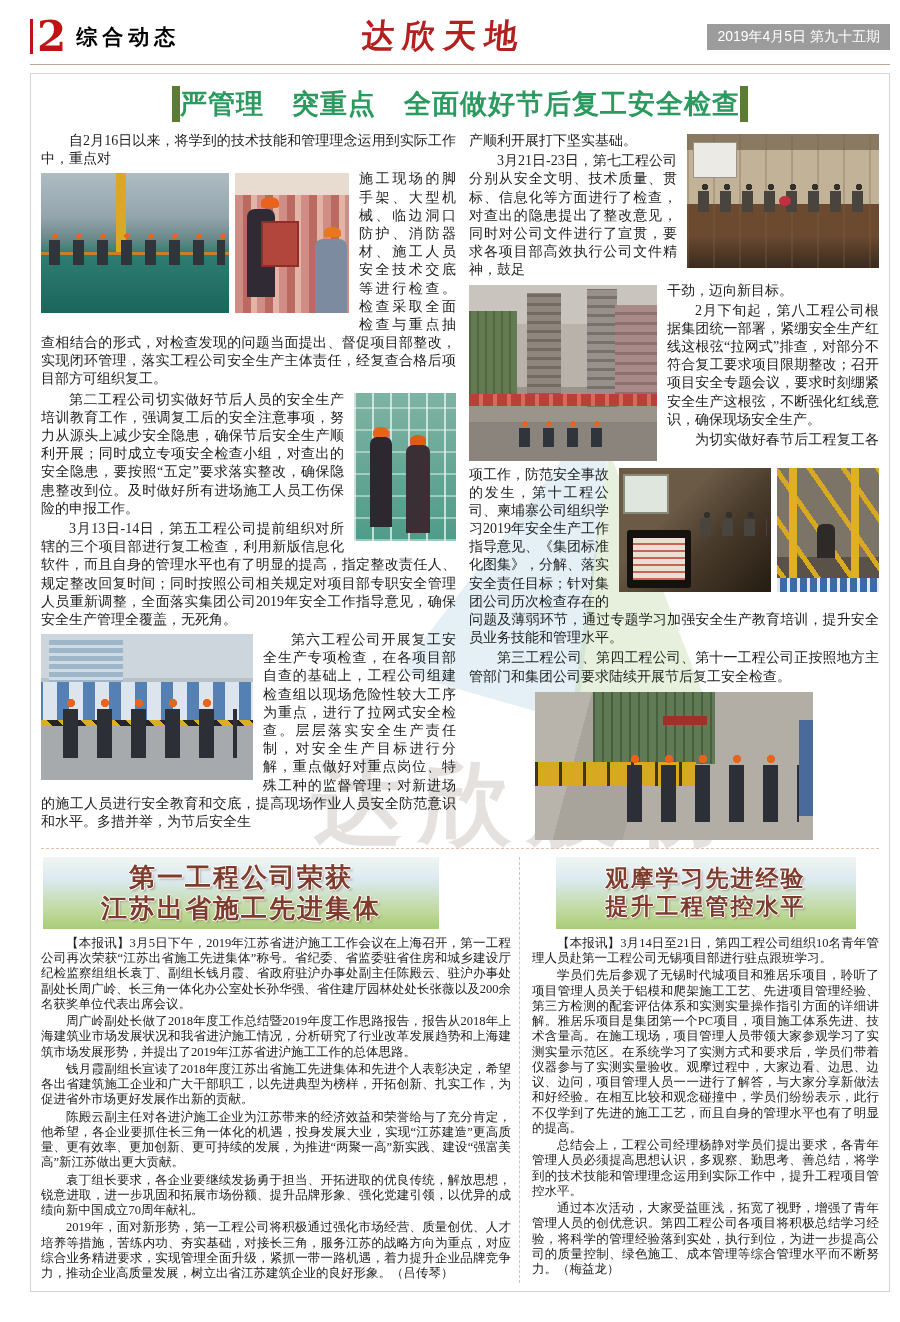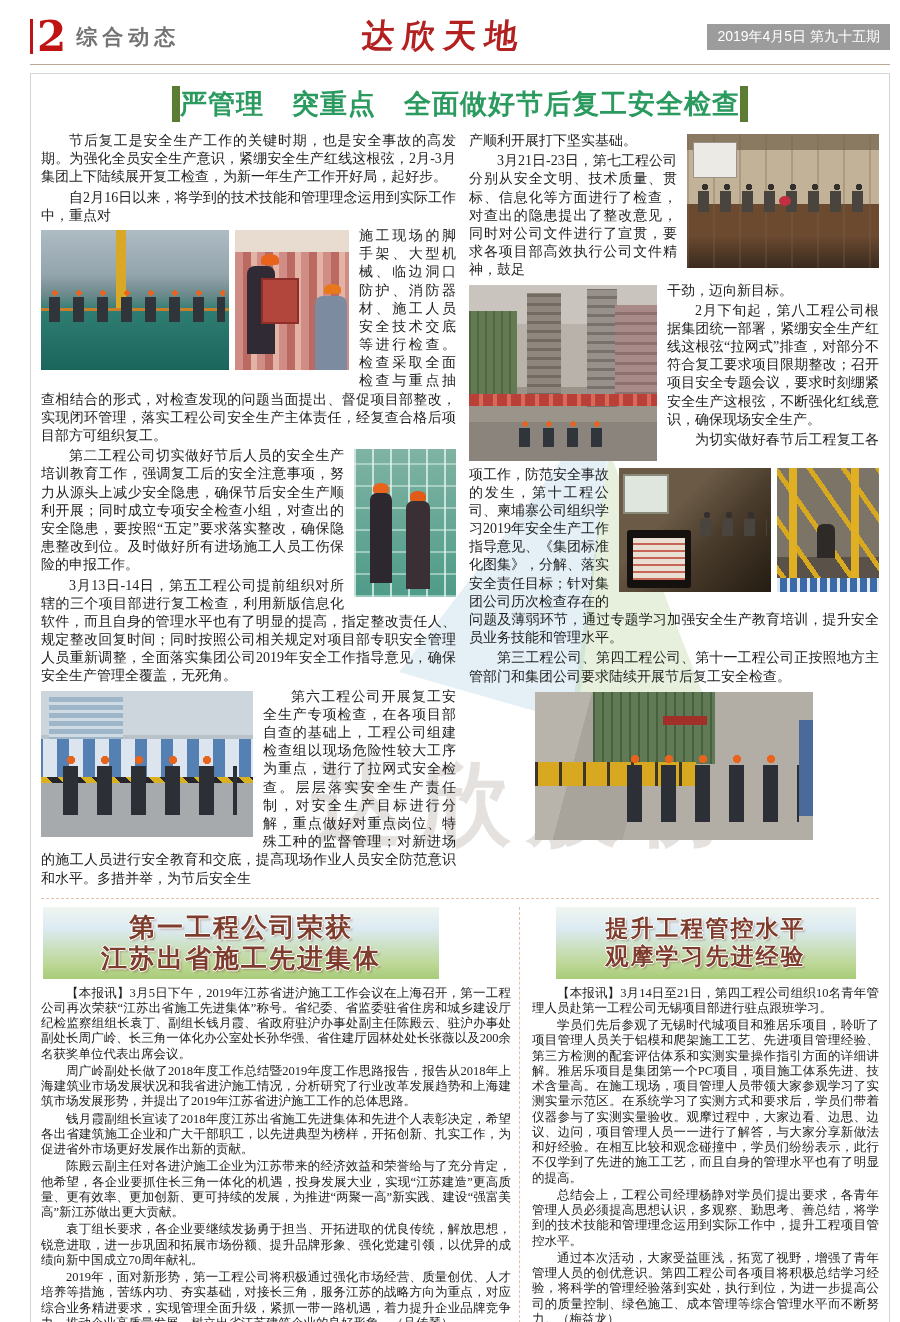--- a/index.html
+++ b/index.html
@@ -13,21 +13,21 @@
   
   .hdr {
     margin: 14px 10px 0 30px; display: flex; align-items: center;
     border-bottom: 1px solid #b9a896; padding-bottom: 5px; position: relative;
   }
   .pagenum {
     font-family: "DejaVu Serif", serif; font-weight: bold;
     font-size: 42px; line-height: .85; color: #c01414;
     border-left: 3px solid #c01414; padding-left: 4px;
   }
-  .section-title { font-size: 21px; font-weight: bold; color:#737373; letter-spacing: 5px; margin-left: 10px; }
+  .section-title { font-size: 21px; font-weight: bold; color:#000000; letter-spacing: 5px; margin-left: 10px; }
   .brand {
     flex: 1; text-align: center; font-family: "DejaVu Serif", serif;
     font-size: 33px; font-weight: bold; color: #b32020;
     transform: skewX(-5deg); letter-spacing: 8px;
   }
   .issue-box {
     background: #9c9c9c; color: #fff; font-family: "Liberation Sans", sans-serif;
     font-size: 14px; padding: 4px 10px; white-space: nowrap;
   }
 
@@ -230,21 +230,20 @@
 
     <div class="headline-row">
       <span class="hbar"></span>
       <span class="headline">严管理　突重点　全面做好节后复工安全检查</span>
       <span class="hbar"></span>
     </div>
 
     <div class="cols">
 
       <div class="col-l">
-        <p class="ind">节后复工是安全生产工作的关键时期，也是安全事故的高发期。为强化全员安全生产意识，紧绷安全生产红线这根弦，2月-3月集团上下陆续展开复工检查，为新一年生产工作开好局，起好步。</p>
         <p class="ind">自2月16日以来，将学到的技术技能和管理理念运用到实际工作中，重点对</p>
         <div class="pair fl">
           <div class="photo" id="ph-site">
             <div class="crane"></div>
             <div class="rail"></div>
             <div class="crew"></div>
           </div>
           <div class="photo" id="ph-box">
             <div class="fig1"></div>
             <div class="helm1"></div>
@@ -325,22 +324,22 @@
         <p>钱月霞副组长宣读了2018年度江苏出省施工先进集体和先进个人表彰决定，希望各出省建筑施工企业和广大干部职工，以先进典型为榜样，开拓创新、扎实工作，为促进省外市场更好发展作出新的贡献。</p>
         <p>陈殿云副主任对各进沪施工企业为江苏带来的经济效益和荣誉给与了充分肯定，他希望，各企业要抓住长三角一体化的机遇，投身发展大业，实现“江苏建造”更高质量、更有效率、更加创新、更可持续的发展，为推进“两聚一高”新实践、建设“强富美高”新江苏做出更大贡献。</p>
         <p>袁丁组长要求，各企业要继续发扬勇于担当、开拓进取的优良传统，解放思想，锐意进取，进一步巩固和拓展市场份额、提升品牌形象、强化党建引领，以优异的成绩向新中国成立70周年献礼。</p>
         <p>2019年，面对新形势，第一工程公司将积极通过强化市场经营、质量创优、人才培养等措施，苦练内功、夯实基础，对接长三角，服务江苏的战略方向为重点，对应综合业务精进要求，实现管理全面升级，紧抓一带一路机遇，着力提升企业品牌竞争力，推动企业高质量发展，树立出省江苏建筑企业的良好形象。（吕传琴）</p>
       </div>
 
       <div class="b-div"></div>
 
       <div class="b-right">
         <div class="hd-box right-box">
+          <div class="hd-line">观摩学习先进经验</div>
           <div class="hd-line">提升工程管控水平</div>
-          <div class="hd-line">观摩学习先进经验</div>
         </div>
         <p>【本报讯】3月14日至21日，第四工程公司组织10名青年管理人员赴第一工程公司无锡项目部进行驻点跟班学习。</p>
         <p>学员们先后参观了无锡时代城项目和雅居乐项目，聆听了项目管理人员关于铝模和爬架施工工艺、先进项目管理经验、第三方检测的配套评估体系和实测实量操作指引方面的详细讲解。雅居乐项目是集团第一个PC项目，项目施工体系先进、技术含量高。在施工现场，项目管理人员带领大家参观学习了实测实量示范区。在系统学习了实测方式和要求后，学员们带着仪器参与了实测实量验收。观摩过程中，大家边看、边思、边议、边问，项目管理人员一一进行了解答，与大家分享新做法和好经验。在相互比较和观念碰撞中，学员们纷纷表示，此行不仅学到了先进的施工工艺，而且自身的管理水平也有了明显的提高。</p>
         <p>总结会上，工程公司经理杨静对学员们提出要求，各青年管理人员必须提高思想认识，多观察、勤思考、善总结，将学到的技术技能和管理理念运用到实际工作中，提升工程项目管控水平。</p>
         <p>通过本次活动，大家受益匪浅，拓宽了视野，增强了青年管理人员的创优意识。第四工程公司各项目将积极总结学习经验，将科学的管理经验落到实处，执行到位，为进一步提高公司的质量控制、绿色施工、成本管理等综合管理水平而不断努力。（梅益龙）</p>
       </div>
     </div>
   </div>
 
 </div>

